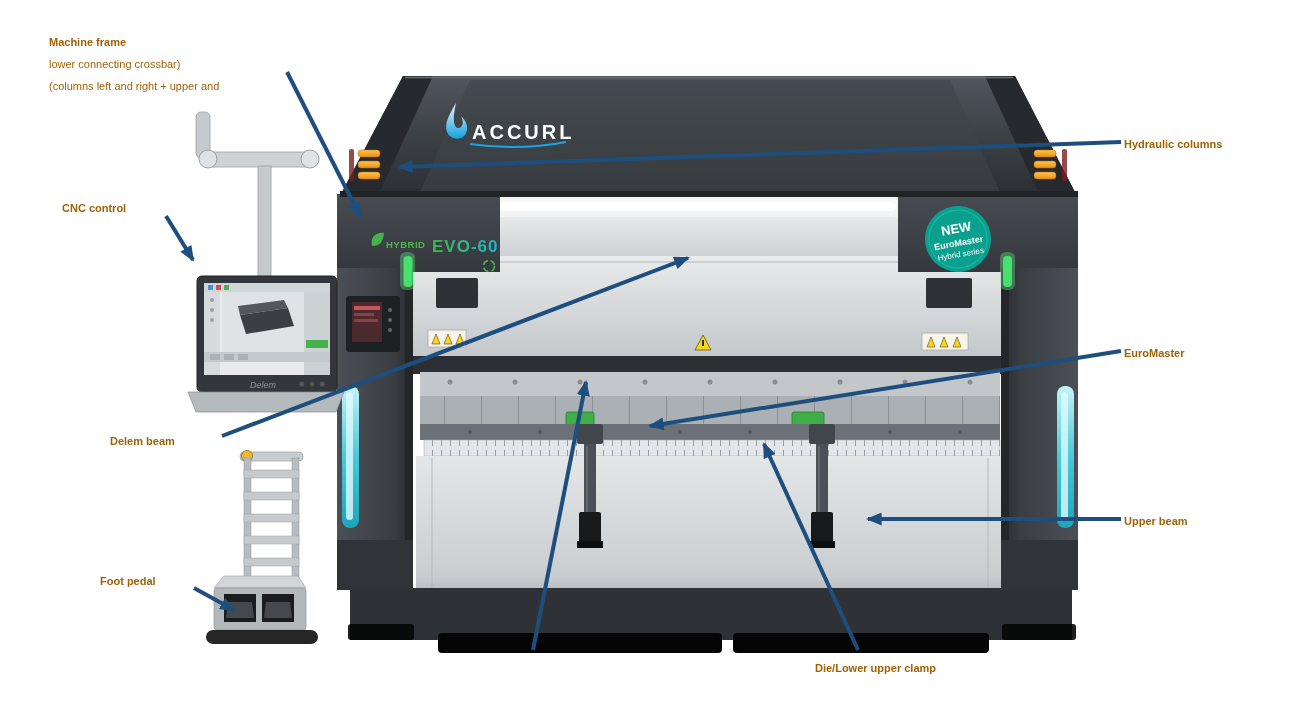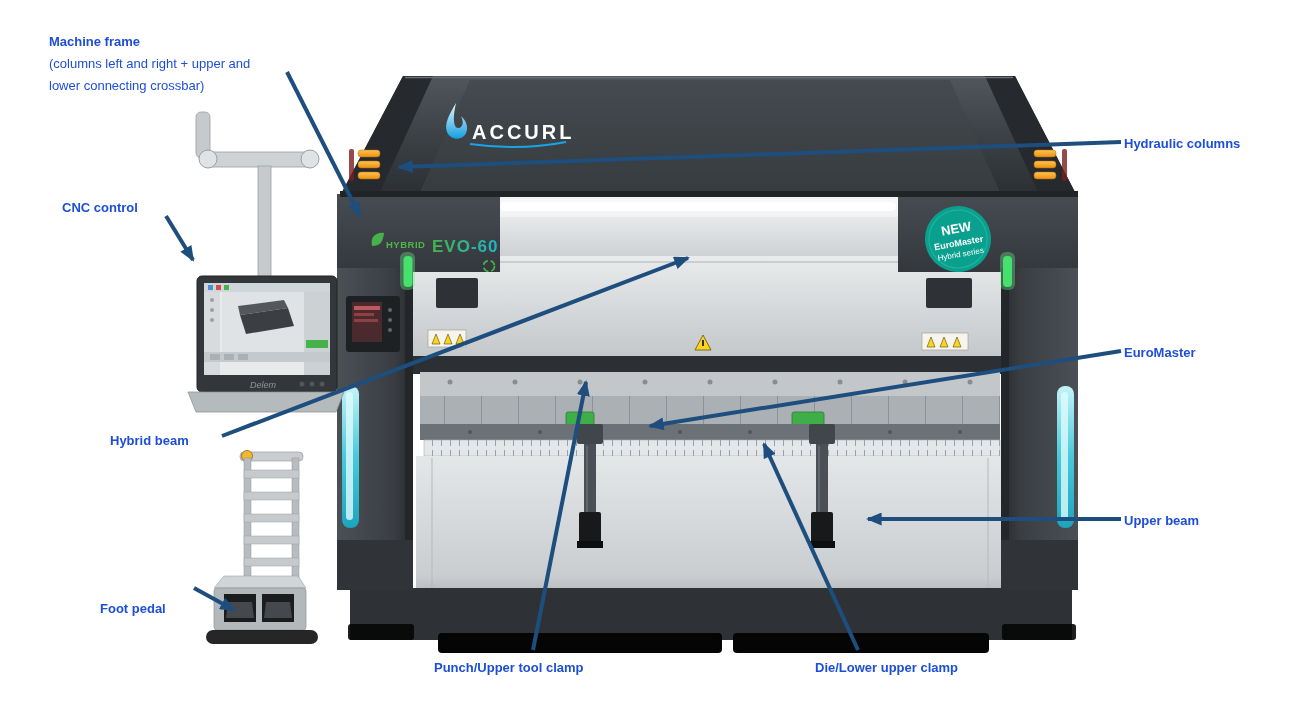--- a/index.html
+++ b/index.html
@@ -3,21 +3,21 @@
 <meta charset="utf-8">
 <style>
   html,body{margin:0;padding:0;background:#ffffff;}
   .stage{
     position:relative;width:1314px;height:712px;overflow:hidden;background:#ffffff;
     font-family:"Liberation Sans",sans-serif;
   }
   .stage svg{position:absolute;left:0;top:0;}
   svg text{font-family:"Liberation Sans",sans-serif;}
   .lbl{
-    position:absolute;color:#1d4ed8;font-size:13px;font-weight:600;
+    position:absolute;color:#a16207;font-size:11px;font-weight:600;
     white-space:nowrap;line-height:22px;
   }
   .lbl-sub{font-weight:400;}
 </style>
 </head>
 <body>
 
 <div class="stage">
 
 <svg width="1314" height="712" viewBox="0 0 1314 712">
@@ -324,24 +324,23 @@
     <line x1="533" y1="650" x2="586" y2="382" marker-end="url(#ah)"></line>
     <line x1="858" y1="650" x2="764" y2="444" marker-end="url(#ah)"></line>
     <line x1="1121" y1="142" x2="399" y2="167" marker-end="url(#ah)"></line>
     <line x1="1121" y1="351" x2="650" y2="426" marker-end="url(#ah)"></line>
     <line x1="1121" y1="519" x2="868" y2="519" marker-end="url(#ah)"></line>
   </g>
 </svg>
 
   <div class="lbl" style="left:49px;top:31px">
     <div>Machine frame</div>
+    <div class="lbl-sub">lower connecting crossbar)</div>
     <div class="lbl-sub">(columns left and right + upper and</div>
-    <div class="lbl-sub">lower connecting crossbar)</div>
   </div>
   <div class="lbl" style="left:62px;top:197px">CNC control</div>
-  <div class="lbl" style="left:110px;top:430px">Hybrid beam</div>
-  <div class="lbl" style="left:100px;top:598px">Foot pedal</div>
-  <div class="lbl" style="left:434px;top:657px">Punch/Upper tool clamp</div>
+  <div class="lbl" style="left:110px;top:430px">Delem beam</div>
+  <div class="lbl" style="left:100px;top:570px">Foot pedal</div>
   <div class="lbl" style="left:815px;top:657px">Die/Lower upper clamp</div>
   <div class="lbl" style="left:1124px;top:133px">Hydraulic columns</div>
   <div class="lbl" style="left:1124px;top:342px">EuroMaster</div>
   <div class="lbl" style="left:1124px;top:510px">Upper beam</div>
 </div>
 
 </body></html>

